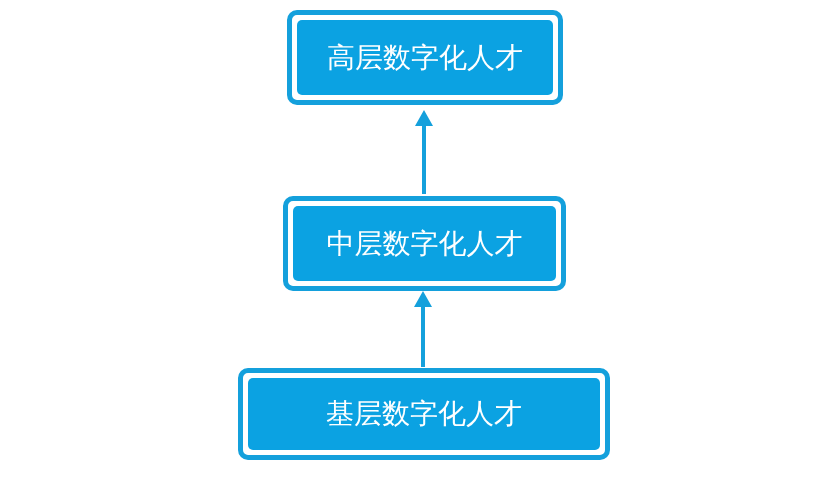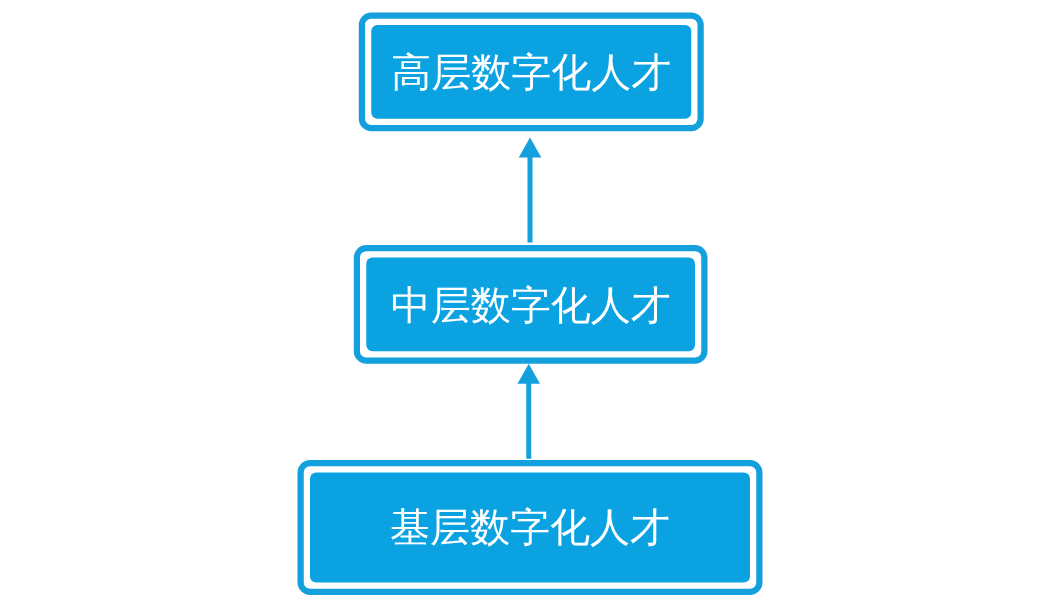--- a/index.html
+++ b/index.html
@@ -24,28 +24,28 @@
   }
   .node-inner {
     width: 100%;
     height: 100%;
     background: var(--fill, #0ba2e2);
     border-radius: 5px;
     display: flex;
     align-items: center;
     justify-content: center;
     color: var(--node-text, #ffffff);
-    font-size: 32px;
+    font-size: 28px;
     line-height: 1;
     letter-spacing: 0px;
     white-space: nowrap;
   }
   .node-top    { left: 287px; top: 10px;  width: 276px; height: 95px; }
   .node-middle { left: 283px; top: 196px; width: 283px; height: 95px; }
-  .node-bottom { left: 238px; top: 368px; width: 372px; height: 108px; }
+  .node-bottom { left: 238px; top: 368px; width: 372px; height: 92px; }
 
   
   .arrow {
     position: absolute;
     width: 20px;
   }
   .arrow-1 { left: 414px; top: 110px; height: 84px; }
   .arrow-2 { left: 413px; top: 291px; height: 76px; }
   .arrow .head {
     position: absolute;

